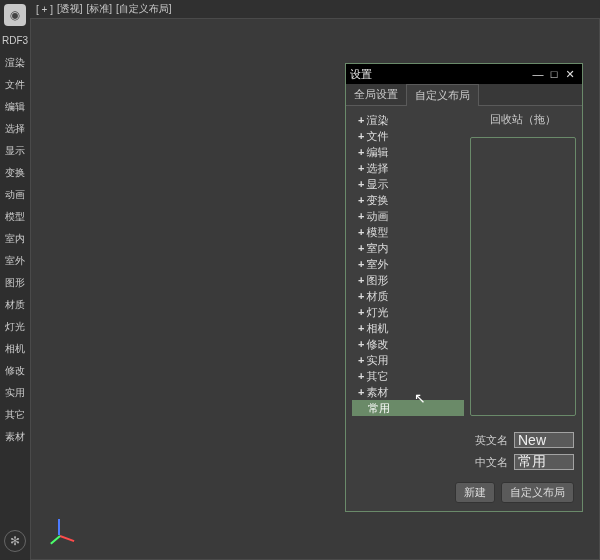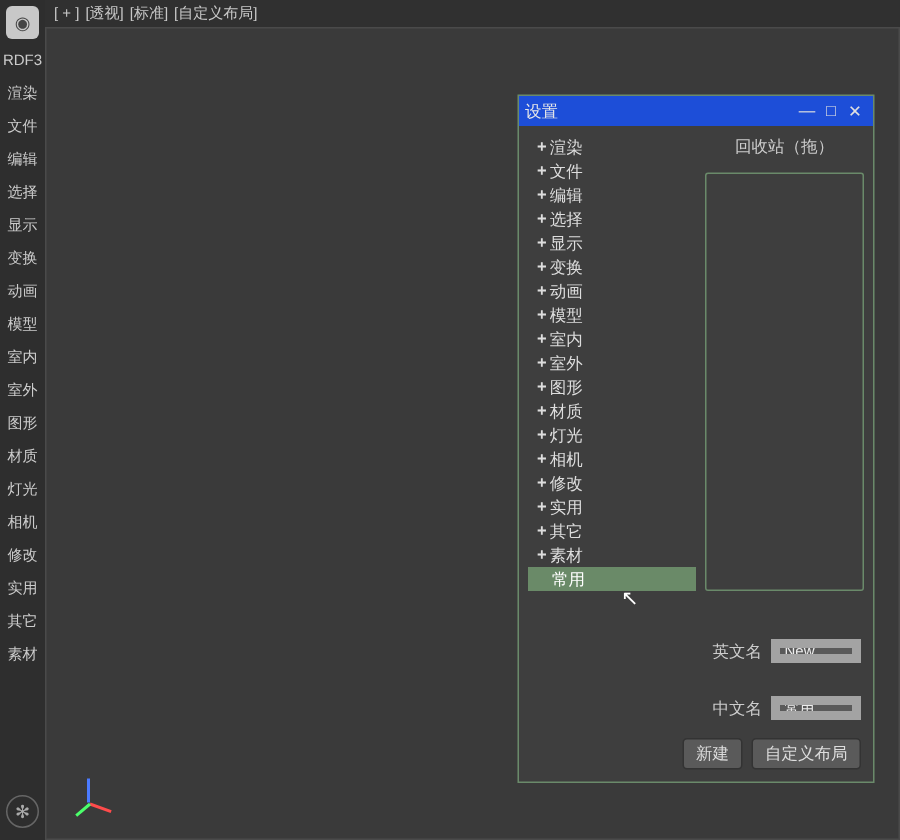--- a/index.html
+++ b/index.html
@@ -18,38 +18,38 @@
   .viewport { position: absolute; left: 30px; top: 18px; right: 0; bottom: 0; background: #3a3a3a; border: 1px solid #4a4a4a; }
 
   
   .gizmo { position: absolute; left: 14px; bottom: 10px; width: 30px; height: 30px; }
   .gizmo .z { position:absolute; left:13px; top:0; width:2px; height:16px; background:#4b7bff; }
   .gizmo .x { position:absolute; left:15px; top:16px; width:15px; height:2px; background:#ff4b4b; transform:rotate(20deg); transform-origin:left; }
   .gizmo .y { position:absolute; left:15px; top:16px; width:12px; height:2px; background:#4bff6b; transform:rotate(140deg); transform-origin:left; }
 
   
   .dialog { position: absolute; left: 345px; top: 63px; width: 238px; border: 1px solid #6a8a6a; background: #3e3e3e; }
-  .dialog-title { height: 20px; background: #1d4ed8; color: #e8e8e8; font-size: 11px; display:flex; align-items:center; padding: 0 4px; }
+  .dialog-title { height: 20px; background: #000000; color: #e8e8e8; font-size: 11px; display:flex; align-items:center; padding: 0 4px; }
   .dialog-title .spacer { flex:1; }
   .dialog-title .ctrl { width: 16px; text-align:center; color:#e0e0e0; cursor:pointer; font-size:11px; }
   .tabs { height: 22px; display:flex; border-bottom: 1px solid #5a5a5a; background:#383838; }
   .tab { padding: 3px 8px; font-size: 11px; color:#ccc; cursor:pointer; }
   .tab.active { background:#3e3e3e; border: 1px solid #5a5a5a; border-bottom:none; margin-bottom:-1px; }
   .dialog-body { display:flex; padding: 6px; gap: 6px; }
   .tree { width: 112px; }
   .tree-item { display:flex; align-items:center; gap:2px; color:#ddd; font-size:11px; height:16px; padding-left:6px; cursor:pointer; }
   .tree-item .plus { font-weight:bold; }
   .tree-item.selected { background:#6a8a68; color:#fff; padding-left:16px; }
   .rightcol { flex:1; display:flex; flex-direction:column; }
   .rightcol .recycle-label { color:#ccc; font-size:11px; text-align:center; margin-bottom:10px; }
   .dropzone { flex:1; min-height:255px; border:1px solid #6a8a6a; border-radius:2px; background:#3e3e3e; }
   .fields { padding: 4px 8px 4px 4px; }
-  .fieldrow { display:flex; align-items:center; justify-content:flex-end; gap:6px; margin-top:22px; }
+  .fieldrow { display:flex; align-items:center; justify-content:flex-end; gap:6px; margin-top:6px; }
   .fieldrow label { color:#ccc; font-size:11px; }
-  .fieldrow input { width: 60px; height:16px; background:#5a5a5a; border:6px solid #a3a3a3; color:#eee; font-size:10px; padding:0 3px; }
+  .fieldrow input { width: 60px; height:16px; background:#5a5a5a; border:1px solid #a3a3a3; color:#eee; font-size:14px; padding:0 3px; }
   .btnrow { display:flex; justify-content:flex-end; gap:6px; padding:8px; }
   .btn { background:#5a5a5a; color:#ddd; font-size:11px; padding:2px 8px; border:1px solid #333; border-radius:3px; cursor:pointer; }
 
   .cursor { position:absolute; left:414px; top:390px; font-size:14px; color:#fff; pointer-events:none; }
 </style>
 </head>
 <body>
 
 <div class="sidebar">
   <div class="logo">◉</div>
@@ -91,20 +91,24 @@
 </div>
 
 <div class="dialog">
   <div class="dialog-title">
     <span>设置</span>
     <span class="spacer"></span>
     <span class="ctrl">—</span>
     <span class="ctrl">□</span>
     <span class="ctrl">✕</span>
   </div>
+  <div class="tabs">
+    <div class="tab">全局设置</div>
+    <div class="tab active">自定义布局</div>
+  </div>
   <div class="dialog-body">
     <div class="tree">
       <div class="tree-item">
           <span class="plus">+</span>
           <span>渲染</span>
         </div>
       <div class="tree-item">
           <span class="plus">+</span>
           <span>文件</span>
         </div>

